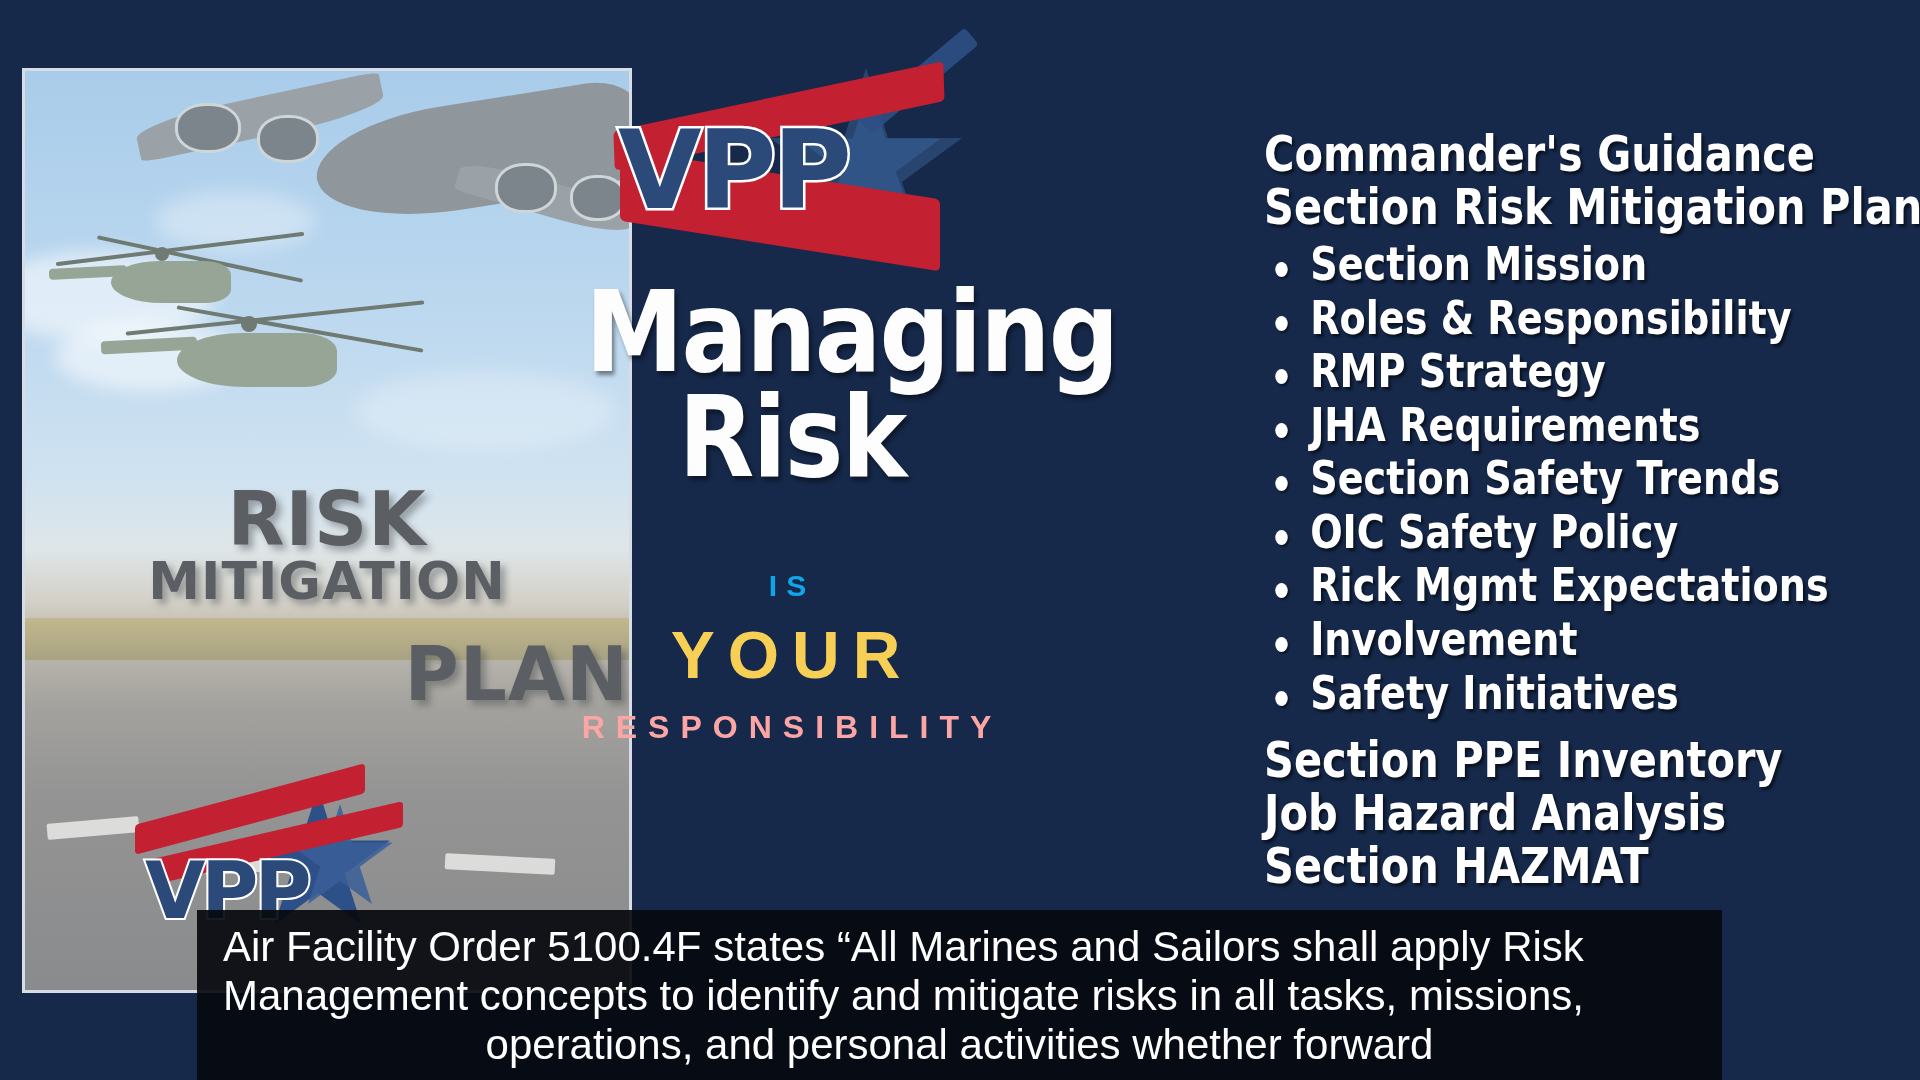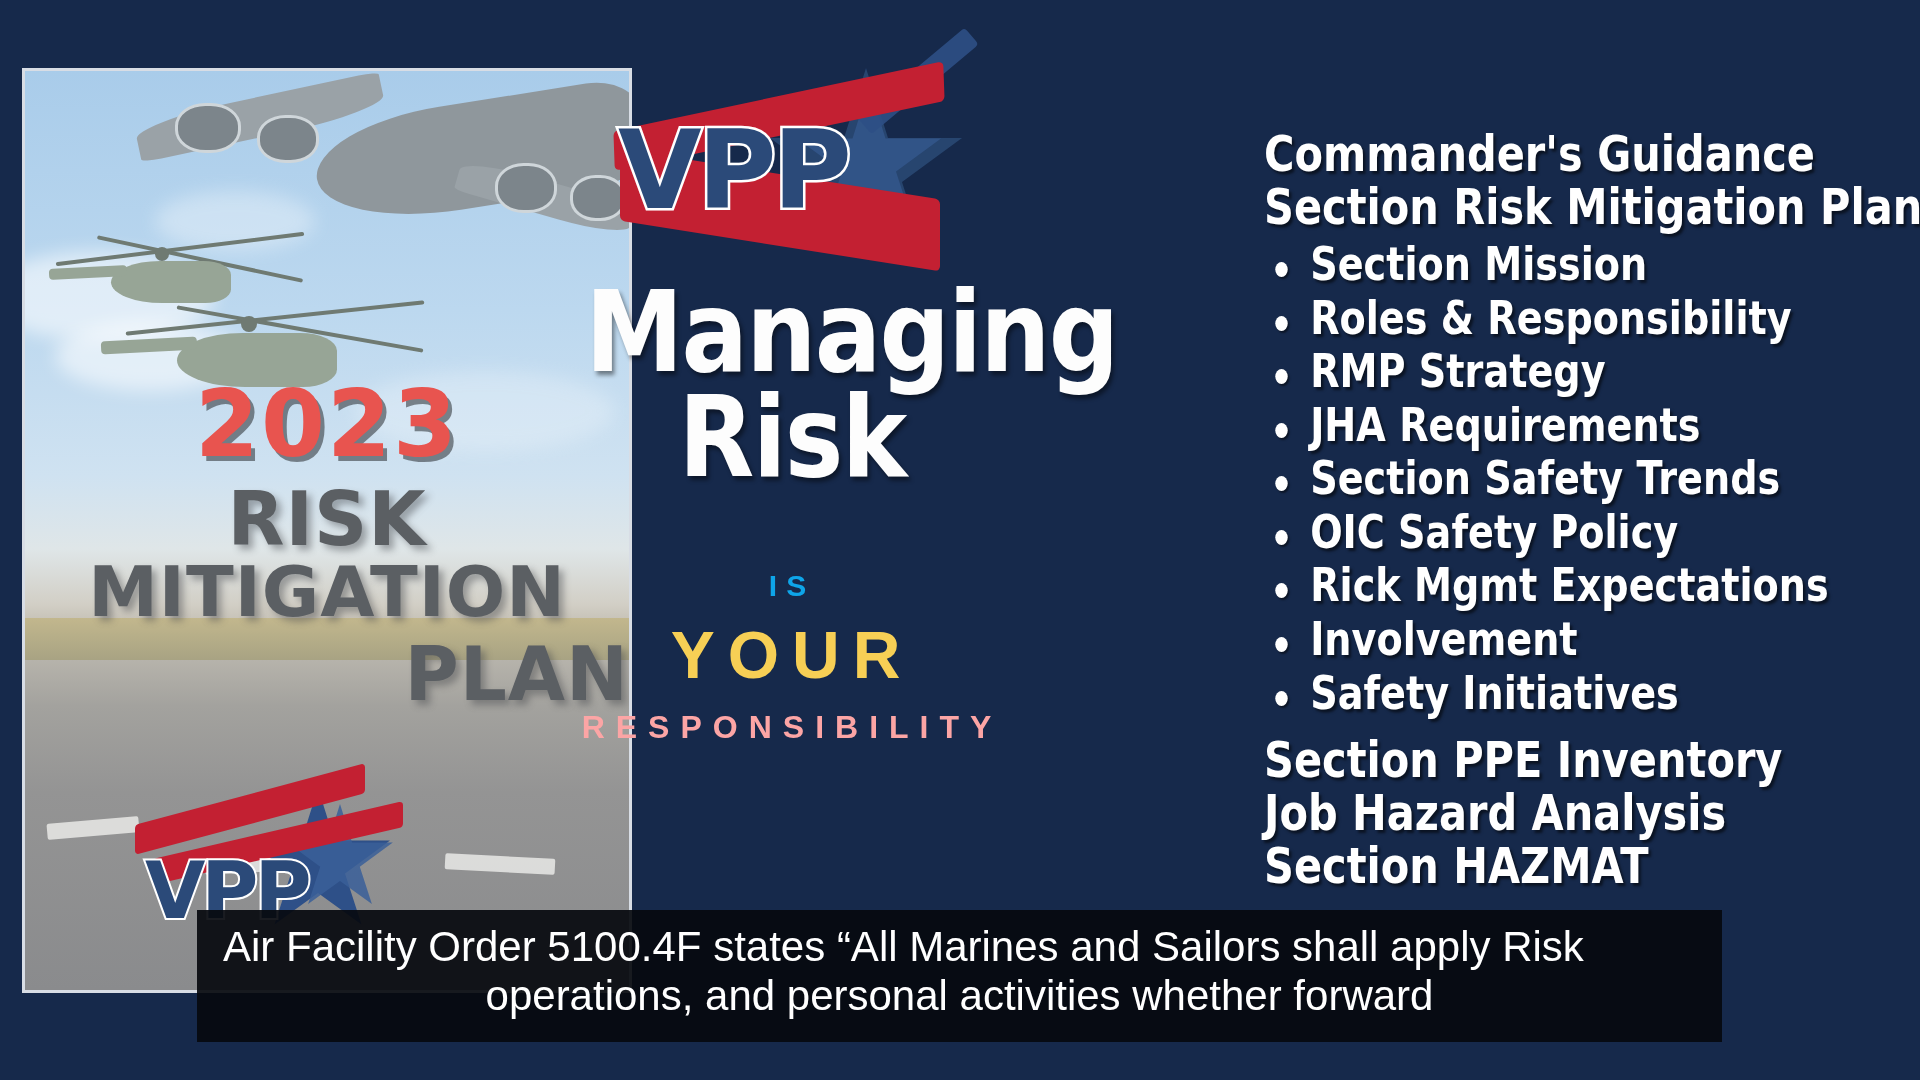--- a/index.html
+++ b/index.html
@@ -34,21 +34,21 @@
 
   .poster-year{position:absolute;width:100%;text-align:center;top:300px;
      font-family:"DejaVu Sans",sans-serif;font-weight:bold;font-size:92px;
      color:#e8544f;letter-spacing:2px;
      text-shadow:4px 5px 0 rgba(40,44,48,.55);}
   .poster-line{position:absolute;width:100%;text-align:center;
      font-family:"DejaVu Sans",sans-serif;font-weight:bold;
      color:#5b5f63;letter-spacing:1px;
      text-shadow:5px 5px 7px rgba(70,74,78,.45);}
   #pl1{top:405px;font-size:74px;}
-  #pl2{top:480px;font-size:70px;}
+  #pl2{top:480px;font-size:52px;}
   #pl3{top:560px;font-size:74px;text-align:right;}
 
   
   #poster-vpp{position:absolute;left:110px;bottom:40px;width:330px;height:190px;}
 
   
   #vpp-logo{position:absolute;left:598px;top:62px;width:370px;height:205px;}
   .vstar{position:absolute;background:#2b4a79;
      clip-path:polygon(50% 0%,61% 35%,98% 35%,68% 57%,79% 91%,50% 70%,21% 91%,32% 57%,2% 35%,39% 35%);}
   .swoosh{position:absolute;background:#c32032;}
@@ -77,21 +77,21 @@
      text-shadow:3px 3px 3px rgba(0,0,0,.55);}
   .hdr{font-size:50px;line-height:1.06;margin-left:2px;}
   .foot{font-size:50px;line-height:1.06;margin-left:2px;}
   .bullets{margin:4px 0 14px 0;padding:0;list-style:none;}
   .bul{font-size:46px;line-height:1.165;position:relative;padding-left:58px;}
   .bul::before{content:"";position:absolute;left:16px;top:24px;
      width:15px;height:15px;border-radius:50%;background:#ffffff;
      box-shadow:2px 2px 2px rgba(0,0,0,.5);}
 
   
-  #caption{position:absolute;left:197px;top:910px;width:1525px;height:132px;
+  #caption{position:absolute;left:197px;top:910px;width:1525px;height:170px;
      background:rgba(7,9,14,.92);box-sizing:border-box;
      padding:12px 26px 0 26px;text-align:center;}
   .cap-line{font-family:"Liberation Sans",sans-serif;font-size:42px;color:#ffffff;
      line-height:1.17;white-space:nowrap;}
   .cap-left{text-align:left;}
 </style>
 </head>
 <body>
 
 <div id="slide">
@@ -129,21 +129,20 @@
       <div class="heli-tail" style="left:76px;top:268px;width:96px;height:13px;transform:rotate(-3deg);"></div>
     </div>
 
     <div id="grass"></div>
     <div id="runway">
       <div class="rmark" style="left:22px;top:160px;width:92px;transform:rotate(-5deg);"></div>
       <div class="rmark" style="left:180px;top:196px;width:110px;transform:rotate(-3deg);"></div>
       <div class="rmark" style="left:420px;top:196px;width:110px;transform:rotate(3deg);"></div>
     </div>
 
-    <div class="poster-year">2023</div>
     <div class="poster-line" id="pl1">RISK</div>
     <div class="poster-line" id="pl2">MITIGATION</div>
     <div class="poster-line" id="pl3">PLAN</div>
 
     <div id="poster-vpp">
       <div class="vstar" style="left:108px;top:28px;width:150px;height:150px;background:#2e5088;"></div>
       <div class="vstar" style="left:150px;top:44px;width:110px;height:110px;background:#3a5f99;opacity:.85;"></div>
       <div class="swoosh" style="left:0px;top:34px;width:230px;height:30px;transform:skewY(-15deg);border-radius:4px;"></div>
       <div class="swoosh" style="left:18px;top:70px;width:250px;height:26px;transform:skewY(-13deg);border-radius:4px;"></div>
       <div class="vpp-text" style="left:10px;top:86px;font-size:78px;-webkit-text-stroke:4px #fff;">VPP</div>
@@ -183,16 +182,17 @@
       <li class="bul">Safety Initiatives</li>
     </ul>
 
     <div class="foot">Section PPE Inventory</div>
     <div class="foot">Job Hazard Analysis</div>
     <div class="foot">Section HAZMAT</div>
   </div>
 
   <div id="caption">
     <div class="cap-line cap-left">Air Facility Order 5100.4F states “All Marines and Sailors shall apply Risk</div>
+    <div class="cap-line cap-left">Management concepts to identify and mitigate risks in all tasks, missions,</div>
     <div class="cap-line">operations, and personal activities whether forward</div>
   </div>
 
 </div>
 
 </body></html>

